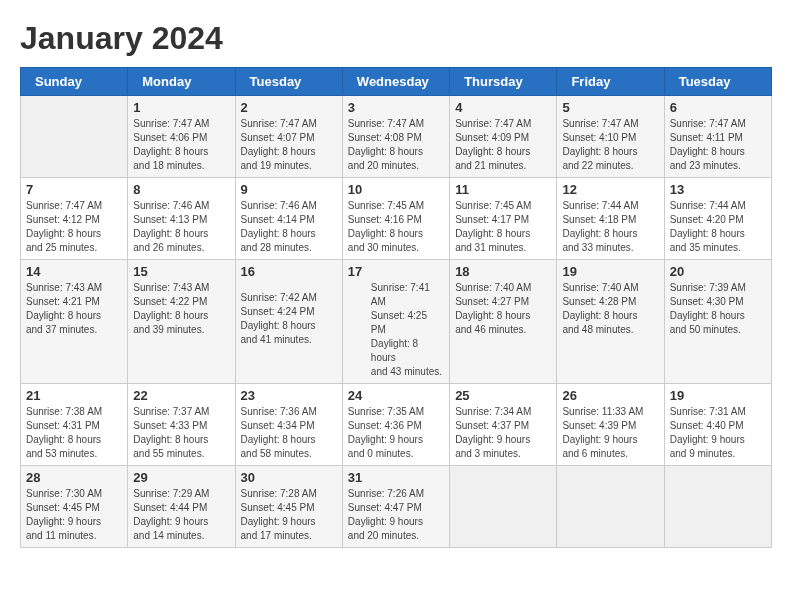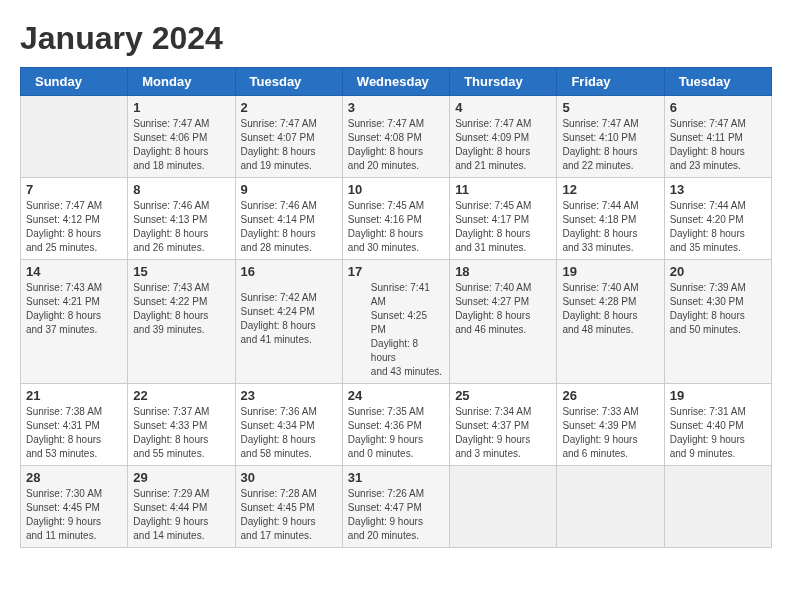--- a/index.html
+++ b/index.html
@@ -288,21 +288,21 @@
         </td>
         <td>
           <span class="day-number">25</span>
           <div class="day-info" style="white-space: pre-line;">Sunrise: 7:34 AM
 Sunset: 4:37 PM
 Daylight: 9 hours
 and 3 minutes.</div>
         </td>
         <td>
           <span class="day-number">26</span>
-          <div class="day-info" style="white-space: pre-line;">Sunrise: 7:33 AM
+          <div class="day-info" style="white-space: pre-line;">Sunrise: 11:33 AM
 Sunset: 4:39 PM
 Daylight: 9 hours
 and 6 minutes.</div>
         </td>
         <td>
           <span class="day-number">19</span>
           <div class="day-info" style="white-space: pre-line;">Sunrise: 7:31 AM
 Sunset: 4:40 PM
 Daylight: 9 hours
 and 9 minutes.</div>

